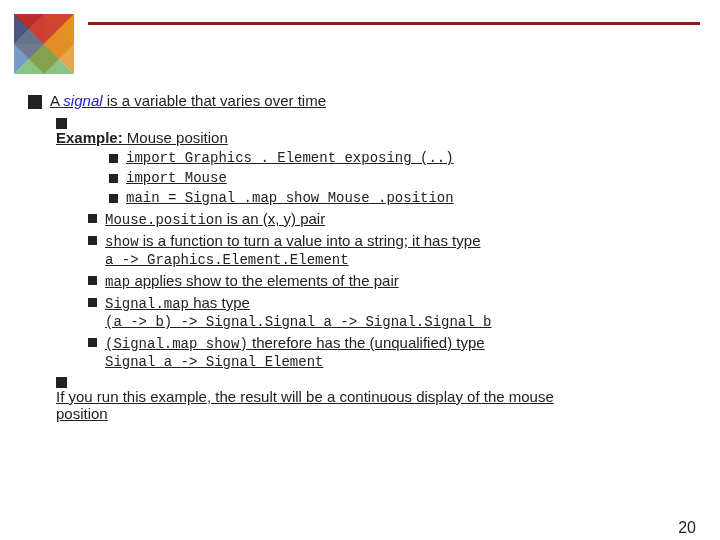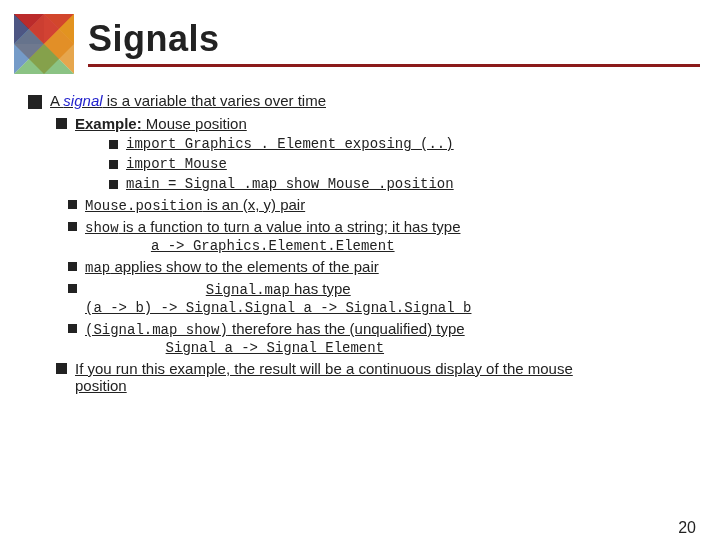--- a/index.html
+++ b/index.html
@@ -70,20 +70,21 @@
       margin-top: 3px;
       margin-right: 8px;
       flex-shrink: 0;
     }
 
     .bullet-l2 {
       display: flex;
       align-items: flex-start;
       margin-left: 28px;
       margin-bottom: 4px;
+      flex-direction: column;
     }
 
     .bullet-l2 > .bullet-marker {
       display: inline-block;
       width: 11px;
       min-width: 11px;
       height: 11px;
       background: #222;
       margin-top: 3px;
       margin-right: 8px;
@@ -105,23 +106,22 @@
       height: 9px;
       background: #222;
       margin-top: 4px;
       margin-right: 8px;
       flex-shrink: 0;
     }
 
     .bullet-l4 {
       display: flex;
       align-items: flex-start;
-      margin-left: 40px;
+      margin-left: 60px;
       margin-bottom: 4px;
-      text-align: center;
     }
 
     .bullet-l4 > .bullet-marker {
       display: inline-block;
       width: 9px;
       min-width: 9px;
       height: 9px;
       background: #222;
       margin-top: 4px;
       margin-right: 8px;
@@ -167,21 +167,20 @@
     <polygon points="30,0 60,30 30,60 0,30" fill="#e87820" opacity="0.85"></polygon>
 
     <polygon points="0,0 30,30 0,60" fill="#3a70b0" opacity="0.7"></polygon>
     <polygon points="0,0 60,0 30,30" fill="#cc3030" opacity="0.8"></polygon>
     <polygon points="60,0 60,60 30,30" fill="#e09020" opacity="0.8"></polygon>
     <polygon points="0,60 60,60 30,30" fill="#5aaa50" opacity="0.7"></polygon>
   </svg>
 </div>
 
 <div class="title-area">
-  <div class="title-text">Signals</div>
   <div class="title-underline"></div>
 </div>
 
 <div class="content">
 
   <div class="bullet-l1">
     <span class="bullet-marker"></span>
     <span>
       <span>A </span><span class="signal-highlight">signal</span><span> is a variable that varies over time</span>
     </span>

